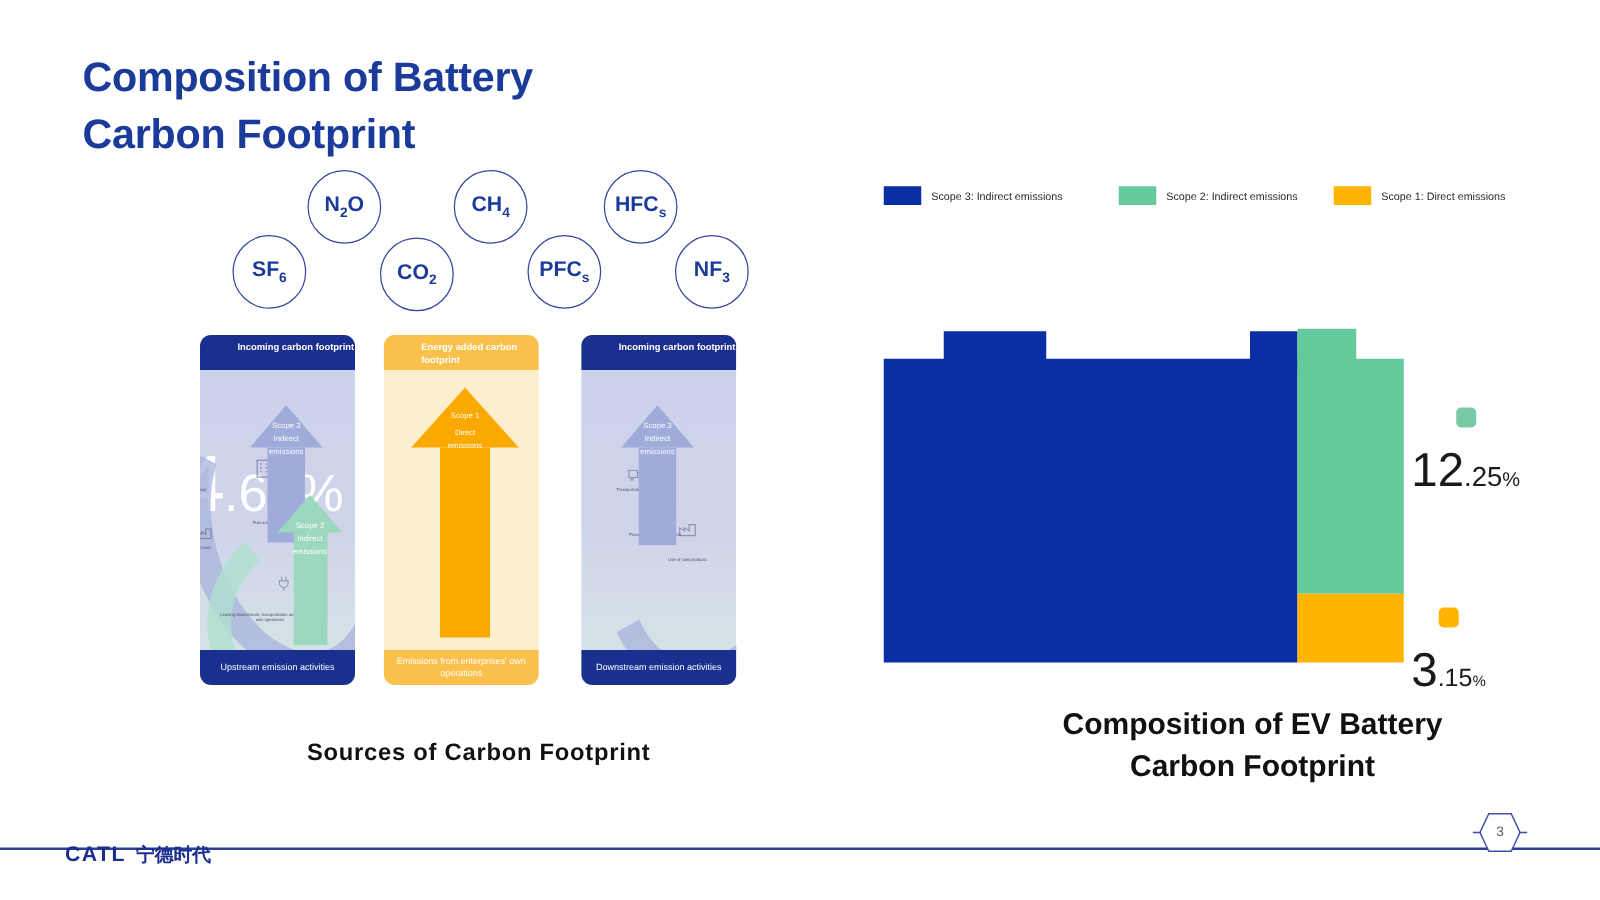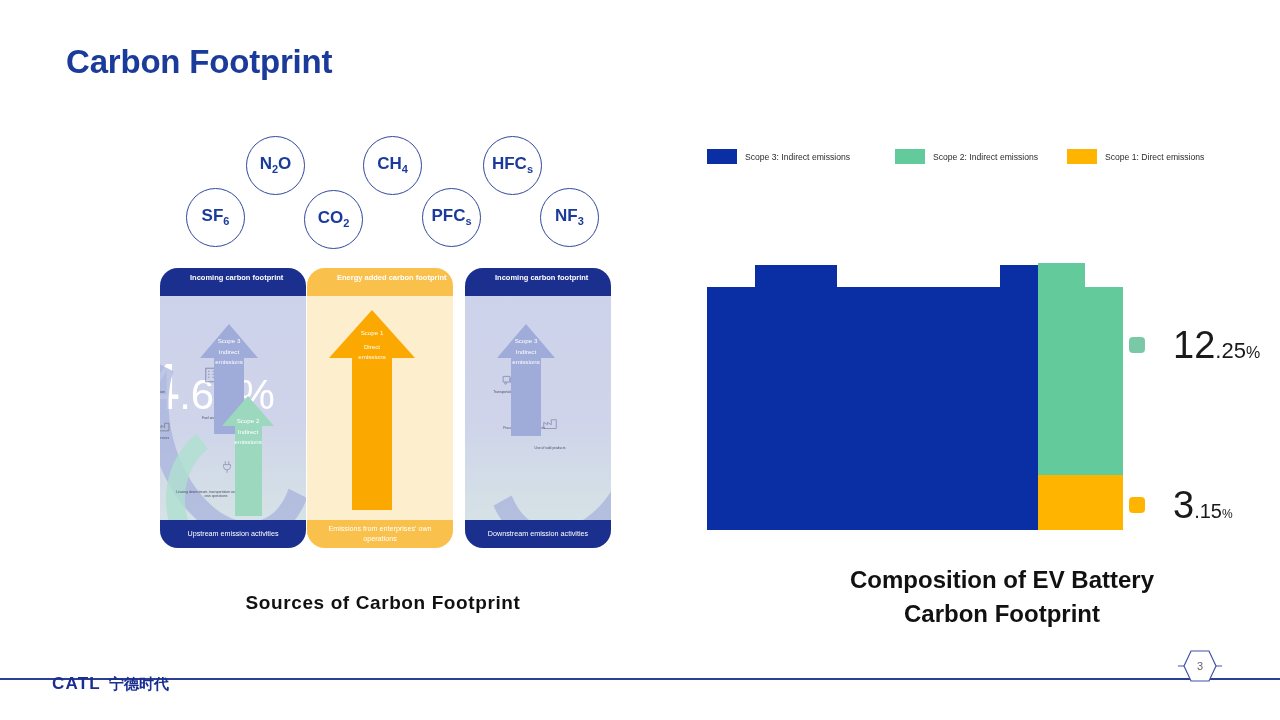--- a/index.html
+++ b/index.html
@@ -25,21 +25,21 @@
     display:flex;align-items:center;justify-content:center;
     color:#1b3b9b;font-weight:bold;background:#fff;
     box-sizing:border-box;
   }
   .gas .lbl{font-size:17px;line-height:1;white-space:nowrap;}
   .gas .lbl sub{font-size:11px;font-weight:bold;}
 
   
   .panels{position:absolute;left:160px;top:268px;width:440px;height:280px;}
   .panel{
-    position:absolute;top:0;width:146px;height:280px;border-radius:18px;
+    position:absolute;top:0;width:124px;height:280px;border-radius:3px;
     overflow:hidden;
   }
   .panel-body{
     position:absolute;inset:0;border-radius:9px;
   }
   .p-blue .panel-body{background:linear-gradient(180deg,#ccd2ea 0%,#cfd4ea 55%,#d7e6e4 100%);}
   .p-amber .panel-body{background:#fdeecd;}
   .panel-head{
     position:absolute;left:0;top:0;width:100%;height:28px;
     color:#fff;font-size:7.5px;font-weight:bold;line-height:1.35;
@@ -86,21 +86,21 @@
   
   .chart{position:absolute;left:707px;top:258px;width:420px;height:272px;}
   .seg{position:absolute;}
   .big-value{
     position:absolute;left:110px;top:350px;color:#fff;
     font-weight:400;white-space:nowrap;
   }
   .big-value .n{font-size:64px;letter-spacing:-1px;}
   .big-value .d{font-size:42px;}
 
-  .side-value{position:absolute;display:flex;align-items:center;gap:28px;white-space:nowrap;}
+  .side-value{position:absolute;display:flex;align-items:center;gap:16px;white-space:nowrap;flex-direction:column;}
   .dot{width:16px;height:16px;border-radius:4px;display:block;}
   .sv-num{font-size:38px;color:#1a1a1a;line-height:1;}
   .sv-dec{font-size:22px;color:#1a1a1a;}
   .sv-pct{font-size:16px;color:#1a1a1a;}
   .sv-dec-sm{font-size:20px;color:#1a1a1a;}
   .sv-pct-sm{font-size:12px;color:#1a1a1a;}
 
   
   .footer-line{position:absolute;left:0;top:678px;width:1280px;height:2px;background:#2b3f96;}
   .logo{
@@ -123,20 +123,21 @@
     display:flex;align-items:center;justify-content:center;
     font-size:11px;color:#5f6472;
   }
 </style>
 </head>
 <body>
 
 <div class="slide">
 
   <div class="title">
+    <span>Composition of Battery</span>
     <span>Carbon Footprint</span>
   </div>
 
   <div class="gas-wrap">
 
     <div class="gas" style="left:186px;top:188px;width:59px;height:59px;">
       <div class="lbl"><span>SF</span><sub>6</sub></div>
     </div>
 
     <div class="gas" style="left:246px;top:136px;width:59px;height:59px;">

